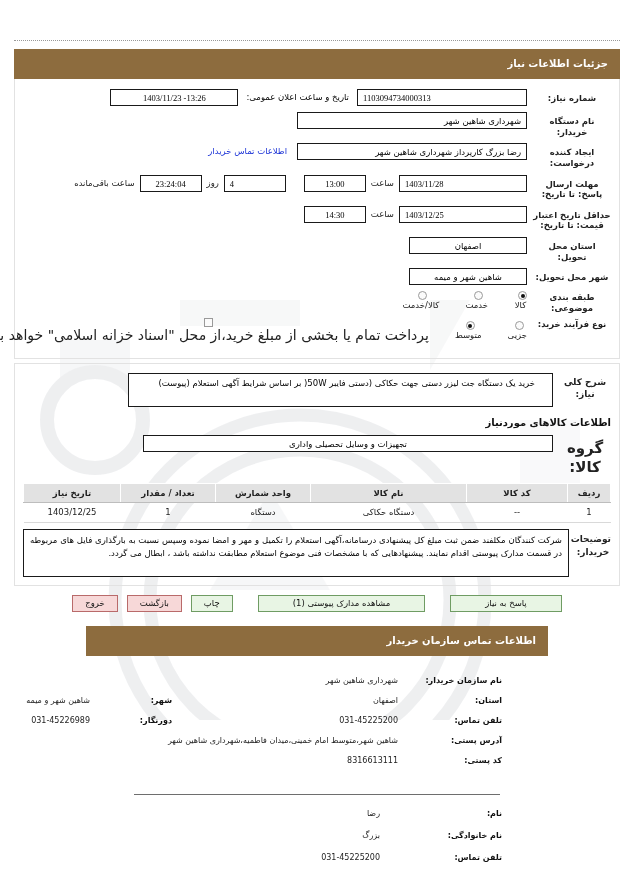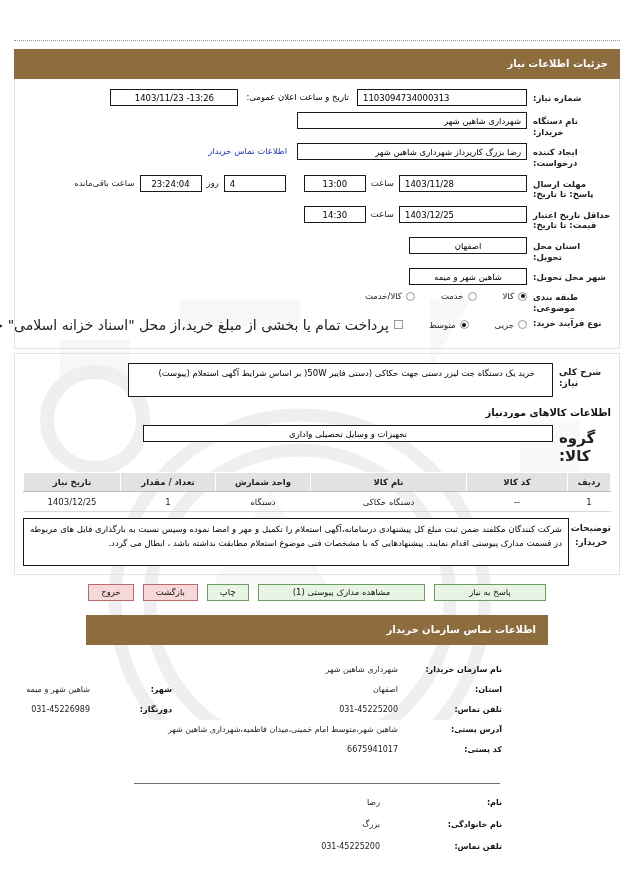--- a/index.html
+++ b/index.html
@@ -66,39 +66,39 @@
     align-items: flex-start;
     justify-content: flex-start;
     margin-bottom: 6px;
   }
   .lbl {
     font-size: 8.5px;
     font-weight: bold;
     color: #222;
     width: 84px;
     min-width: 84px;
-    text-align: left;
+    text-align: center;
     padding-top: 4px;
     line-height: 1.25;
     padding-left: 6px;
     box-sizing: border-box;
   }
   .fld {
     border: 1px solid #1a1a1a;
     background: #fff;
     height: 17px;
     line-height: 16px;
     padding: 0 5px;
     font-size: 8.5px;
     box-sizing: border-box;
     text-align: right;
     white-space: nowrap;
     overflow: hidden;
   }
-  .fld.num { text-align: left; direction: ltr; }
+  .fld.num { text-align: left; direction: ltr; font-family: Liberation Serif, serif; }
   .fld.center { text-align: center; }
 
   .w-need     { width: 170px; }
   .w-org      { width: 230px; }
   .w-creator  { width: 230px; }
   .w-date     { width: 128px; }
   .w-time     { width:  62px; }
   .w-days     { width:  62px; }
   .w-remain   { width:  62px; }
   .w-prov     { width: 118px; }
@@ -128,21 +128,21 @@
   
   .announce-lbl {
     font-size: 8.5px;
     line-height: 17px;
     padding: 0 8px;
     white-space: nowrap;
   }
 
   
   .radio-row { display: flex; align-items: center; margin-bottom: 5px; }
-  .radio-item { display: flex; align-items: center; margin-left: 26px; white-space: nowrap; }
+  .radio-item { display: flex; align-items: center; margin-left: 26px; white-space: nowrap; flex-direction: column; }
   .radio {
     width: 9px; height: 9px; border-radius: 50%;
     border: 1px solid #9a9a9a; background: #fbfbfb;
     display: inline-block; position: relative; margin-left: 4px;
     box-sizing: border-box;
   }
   .radio.on::after {
     content: ""; position: absolute;
     width: 4px; height: 4px; border-radius: 50%;
     background: #111; left: 1.5px; top: 1.5px;
@@ -203,21 +203,21 @@
     height: 17px;
     line-height: 15px;
     padding: 0 12px;
     box-sizing: border-box;
     text-align: center;
     cursor: pointer;
     white-space: nowrap;
   }
   .btn.green { background: #e8f5e4; border: 1px solid #6f9c63; color: #111; }
   .btn.red   { background: #f7d8d8; border: 1px solid #b96a6a; color: #111; }
-  .btn.wide  { padding: 0 34px; }
+  .btn.wide  { padding: 0 34px; margin-left: 16px; }
 
   
   .contact {
     padding: 14px 0 4px 0;
   }
   .crow {
     display: flex;
     align-items: baseline;
     margin-bottom: 11px;
     font-size: 8px;
@@ -454,21 +454,21 @@
       <div class="crow">
         <div class="pair pair-a" style="width:auto;">
           <span class="c-lbl" style="width:86px;">آدرس پستی:</span>
           <span class="c-val">شاهین شهر،متوسط امام خمینی،میدان فاطمیه،شهرداری شاهین شهر</span>
         </div>
       </div>
 
       <div class="crow">
         <div class="pair pair-a">
           <span class="c-lbl">کد پستی:</span>
-          <span class="c-val ltr">6675941017</span>
+          <span class="c-val ltr">8316613111</span>
         </div>
       </div>
     </div>
 
     <div class="divider"></div>
 
 
     <div class="crow2">
       <span class="c-lbl">نام:</span>
       <span class="c-val">رضا</span>

